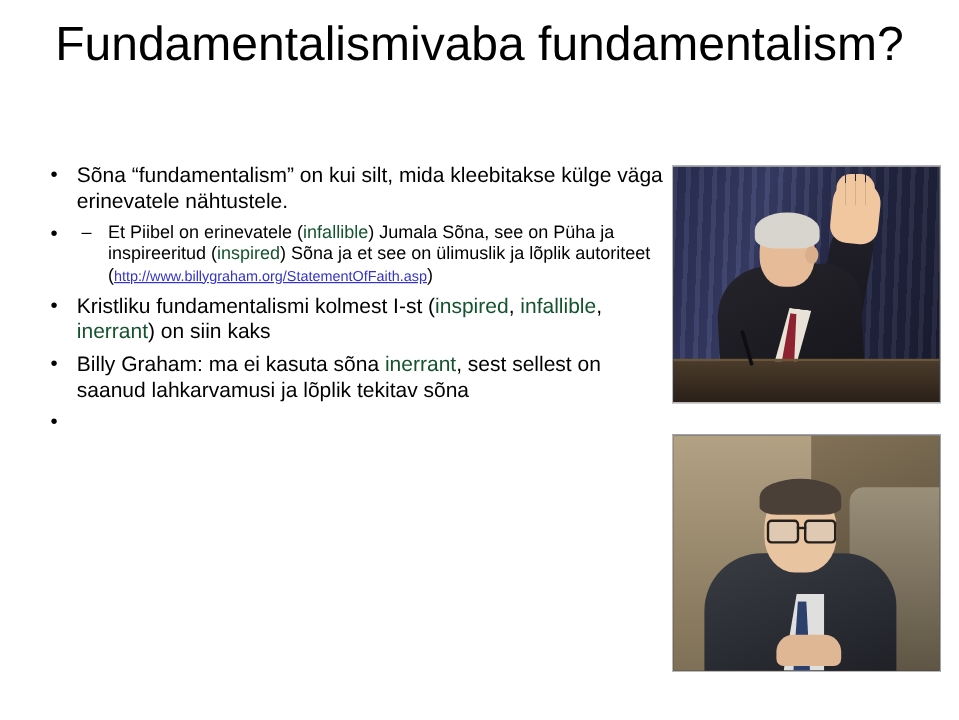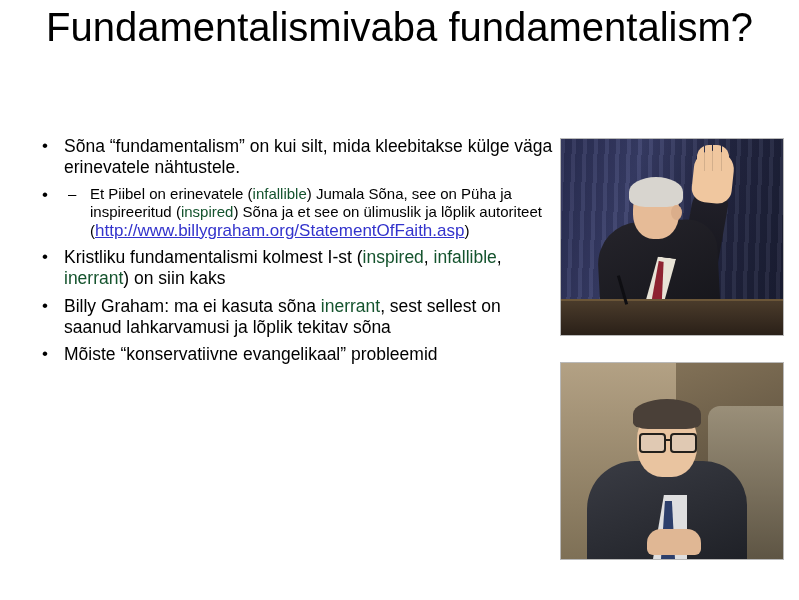--- a/index.html
+++ b/index.html
@@ -15,21 +15,21 @@
     overflow: hidden;
   }
   .slide {
     position: relative;
     width: 799px;
     height: 600px;
     box-sizing: border-box;
   }
   .slide-title {
     position: absolute;
-    top: 4px;
+    top: 14px;
     left: 40px;
     width: 719px;
     text-align: center;
     font-size: 40px;
     line-height: 1.18;
     font-weight: normal;
     color: #000000;
   }
   .body-area {
     position: absolute;
@@ -72,21 +72,21 @@
     left: 4px;
     top: 0;
     font-size: 15px;
     line-height: 1.20;
   }
   .red {
     color: #14532d;
   }
   .link {
     color: #3333cc;
-    font-size: 17px;
+    font-size: 12px;
   }
   .photo {
     position: absolute;
     overflow: hidden;
     border: 1px solid #b9b9b9;
     background: #2a2a3a;
   }
   #photo-top {
     left: 560px;
     top: 138px;
@@ -310,21 +310,20 @@
         <span>Kristliku fundamentalismi kolmest I-st (</span><span class="red">inspired</span><span>, </span><span class="red">infallible</span><span>, </span><span class="red">inerrant</span><span>) on siin kaks</span>
       </li>
 
       <li>
         <span class="bullet">•</span>
         <span>Billy Graham: ma ei kasuta sõna </span><span class="red">inerrant</span><span>, sest sellest on saanud lahkarvamusi ja lõplik tekitav sõna</span>
       </li>
 
       <li>
         <span class="bullet">•</span>
-        <span>Mõiste “konservatiivne evangelikaal” probleemid</span>
       </li>
 
     </ul>
   </div>
 
   <div class="photo" id="photo-top">
     <div class="p1-bg"></div>
     <div class="p1-curtain"></div>
     <div class="p1-arm"></div>
     <div class="p1-hand"></div>

